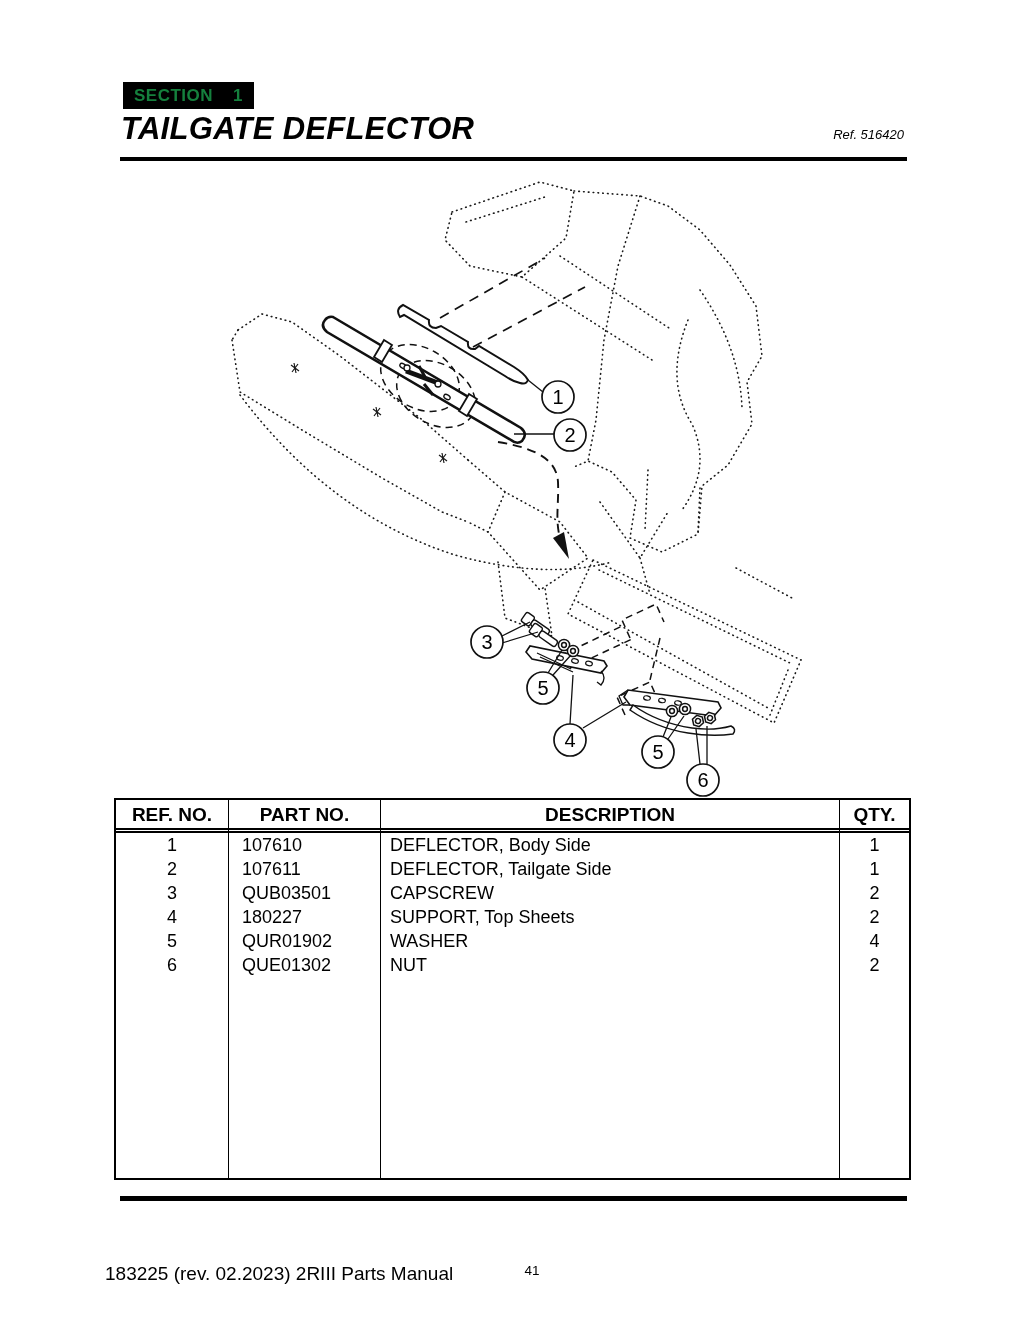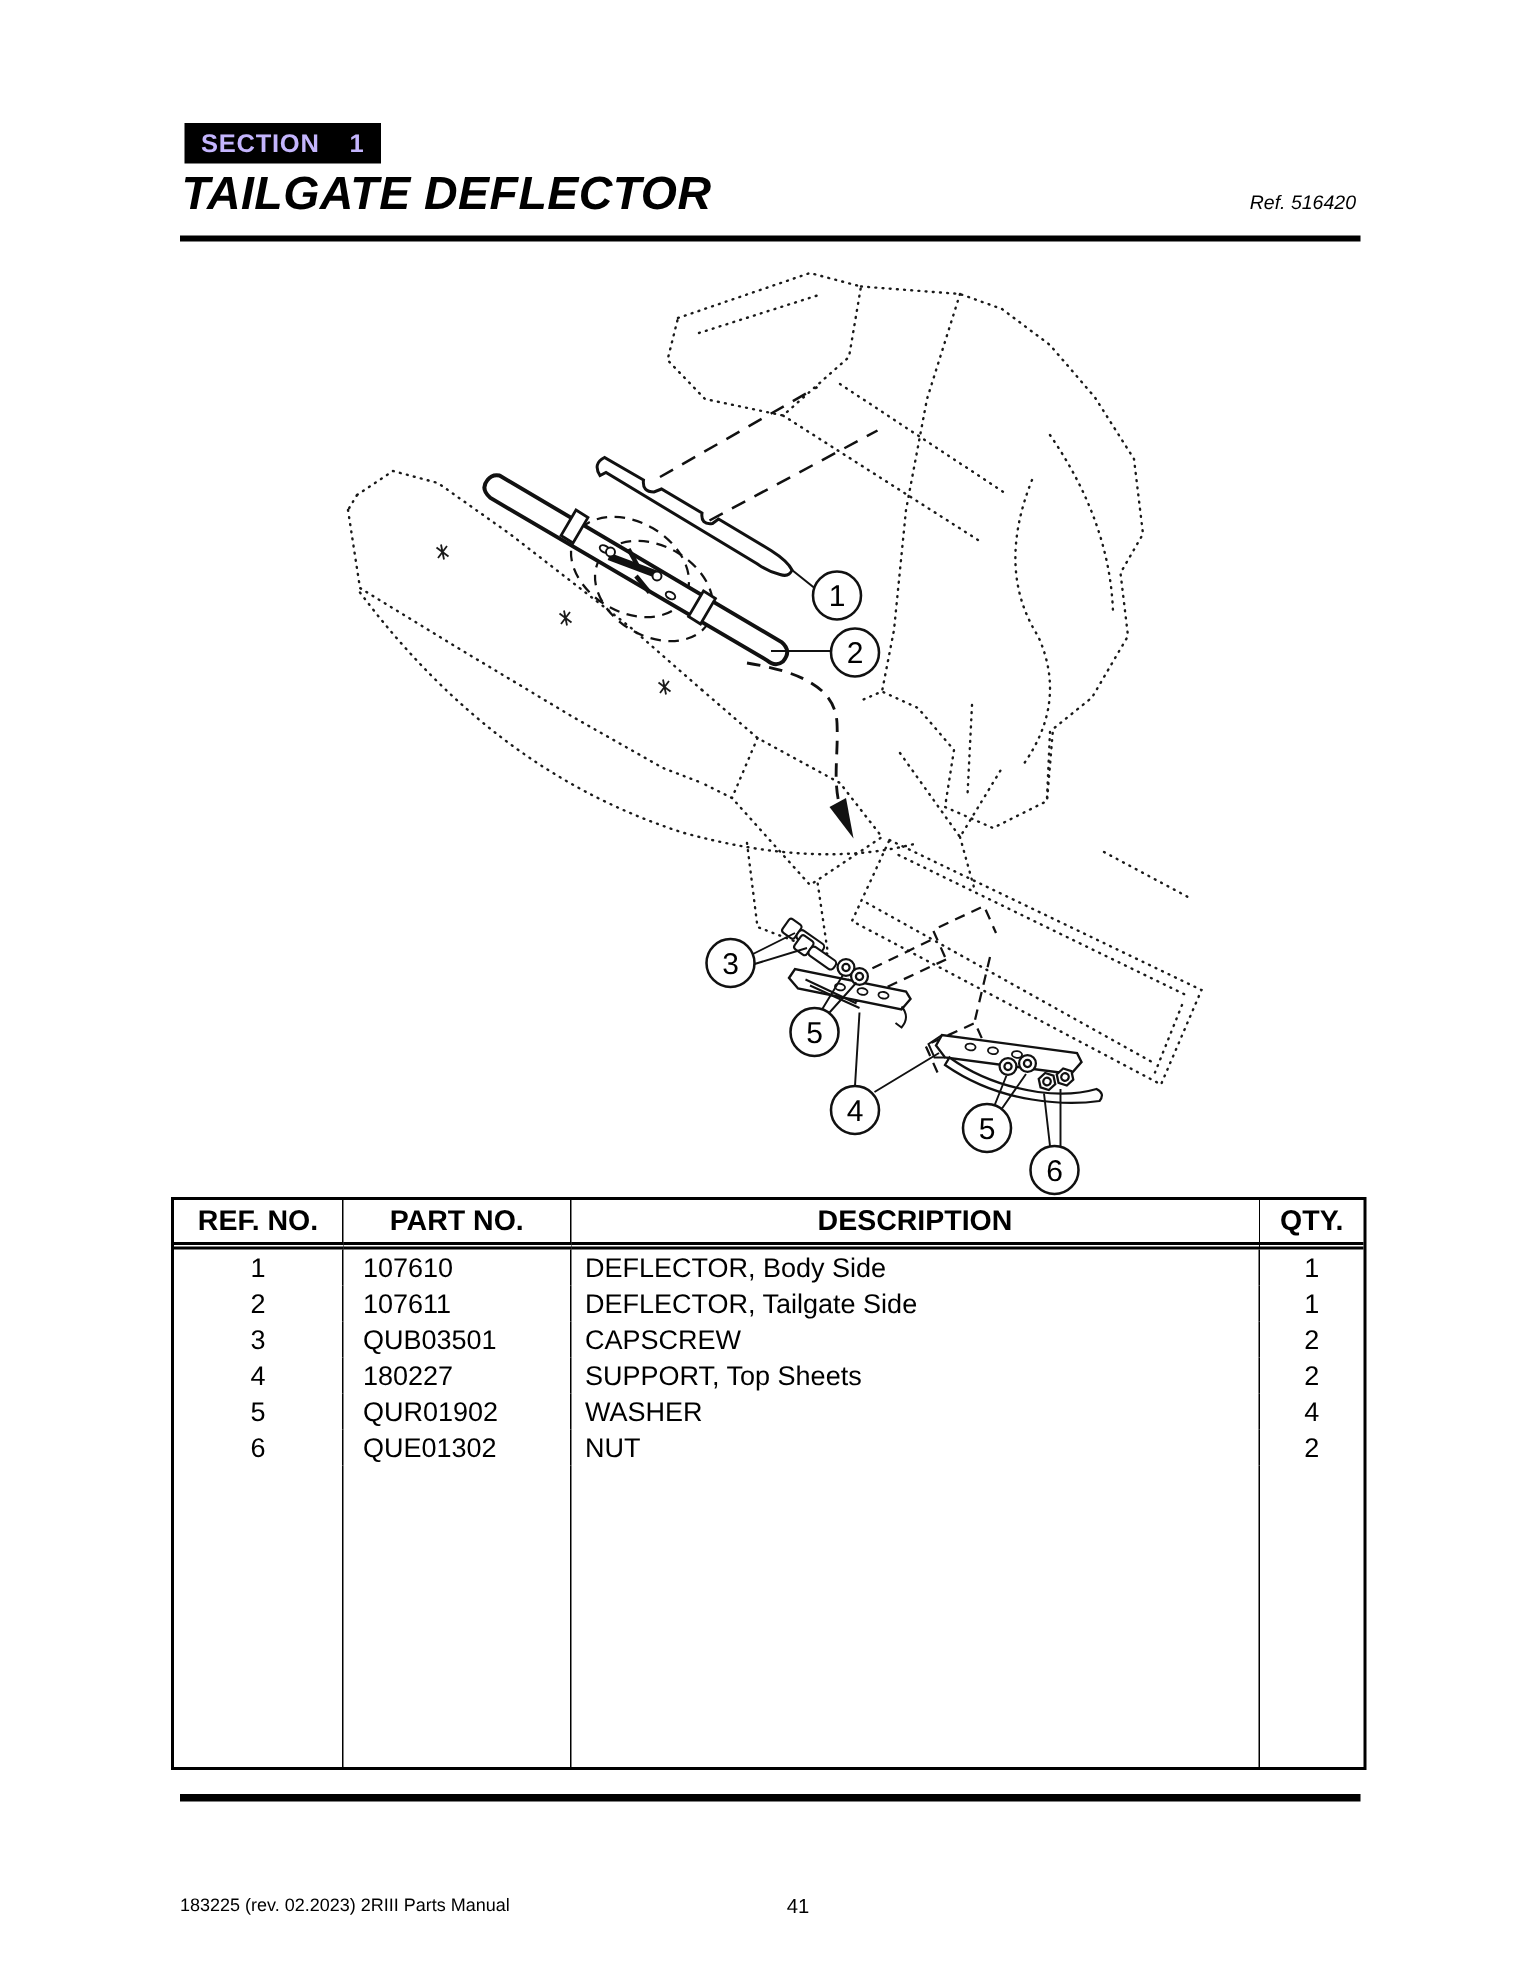--- a/index.html
+++ b/index.html
@@ -1,21 +1,21 @@
 <!DOCTYPE html>
 <html><head>
 <meta charset="utf-8">
 <style>
   html,body{margin:0;padding:0;background:#ffffff;}
   .page{
     position:relative;width:1024px;height:1325px;background:#fff;
     font-family:"Liberation Sans","DejaVu Sans",sans-serif;color:#000;overflow:hidden;
   }
   .section-box{
-    position:absolute;left:123px;top:82px;height:27px;background:#000;color:#c4b5fd;
+    position:absolute;left:123px;top:82px;height:27px;background:#000;color:#15803d;
     display:flex;align-items:center;gap:20px;padding:0 11px;
     font-size:17px;font-weight:bold;letter-spacing:0.5px;
   }
   .page-title{
     position:absolute;left:121px;top:111px;margin:0;
     font-size:31px;font-weight:bold;letter-spacing:0.3px;white-space:nowrap;font-style:italic;
   }
   .ref-label{
     position:absolute;right:120px;top:127px;font-size:13px;font-style:italic;
   }
@@ -37,21 +37,21 @@
   .parts-table .th{
     font-weight:bold;font-size:19px;justify-content:center;
     border-bottom:5px double #000;
   }
   .col-a{justify-content:center;}
   .col-b{padding-left:13px;}
   .col-c{padding-left:9px;}
   .col-d{justify-content:center;}
   .vline{border-right:1.5px solid #000;}
 
-  .footer-info{position:absolute;left:120px;top:1263px;font-size:12px;}
+  .footer-info{position:absolute;left:105px;top:1263px;font-size:19px;}
   .footer-page{position:absolute;left:0;top:1263px;width:1024px;text-align:center;font-size:13.5px;margin-left:20px;}
 </style>
 </head>
 <body>
 
 <div class="page">
 
   <div class="section-box">
     <span>SECTION</span>
     <span>1</span>

